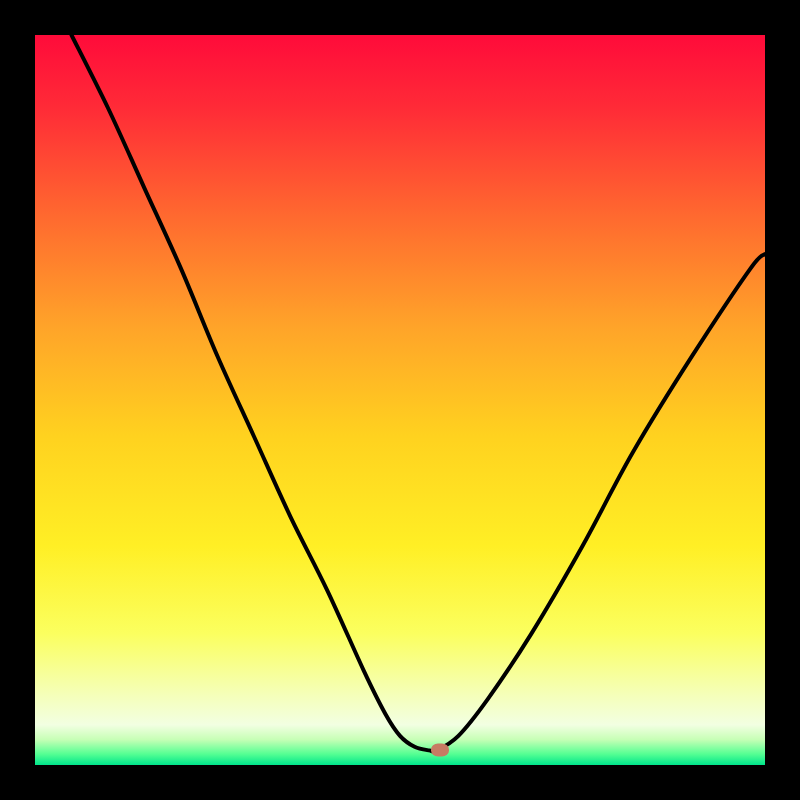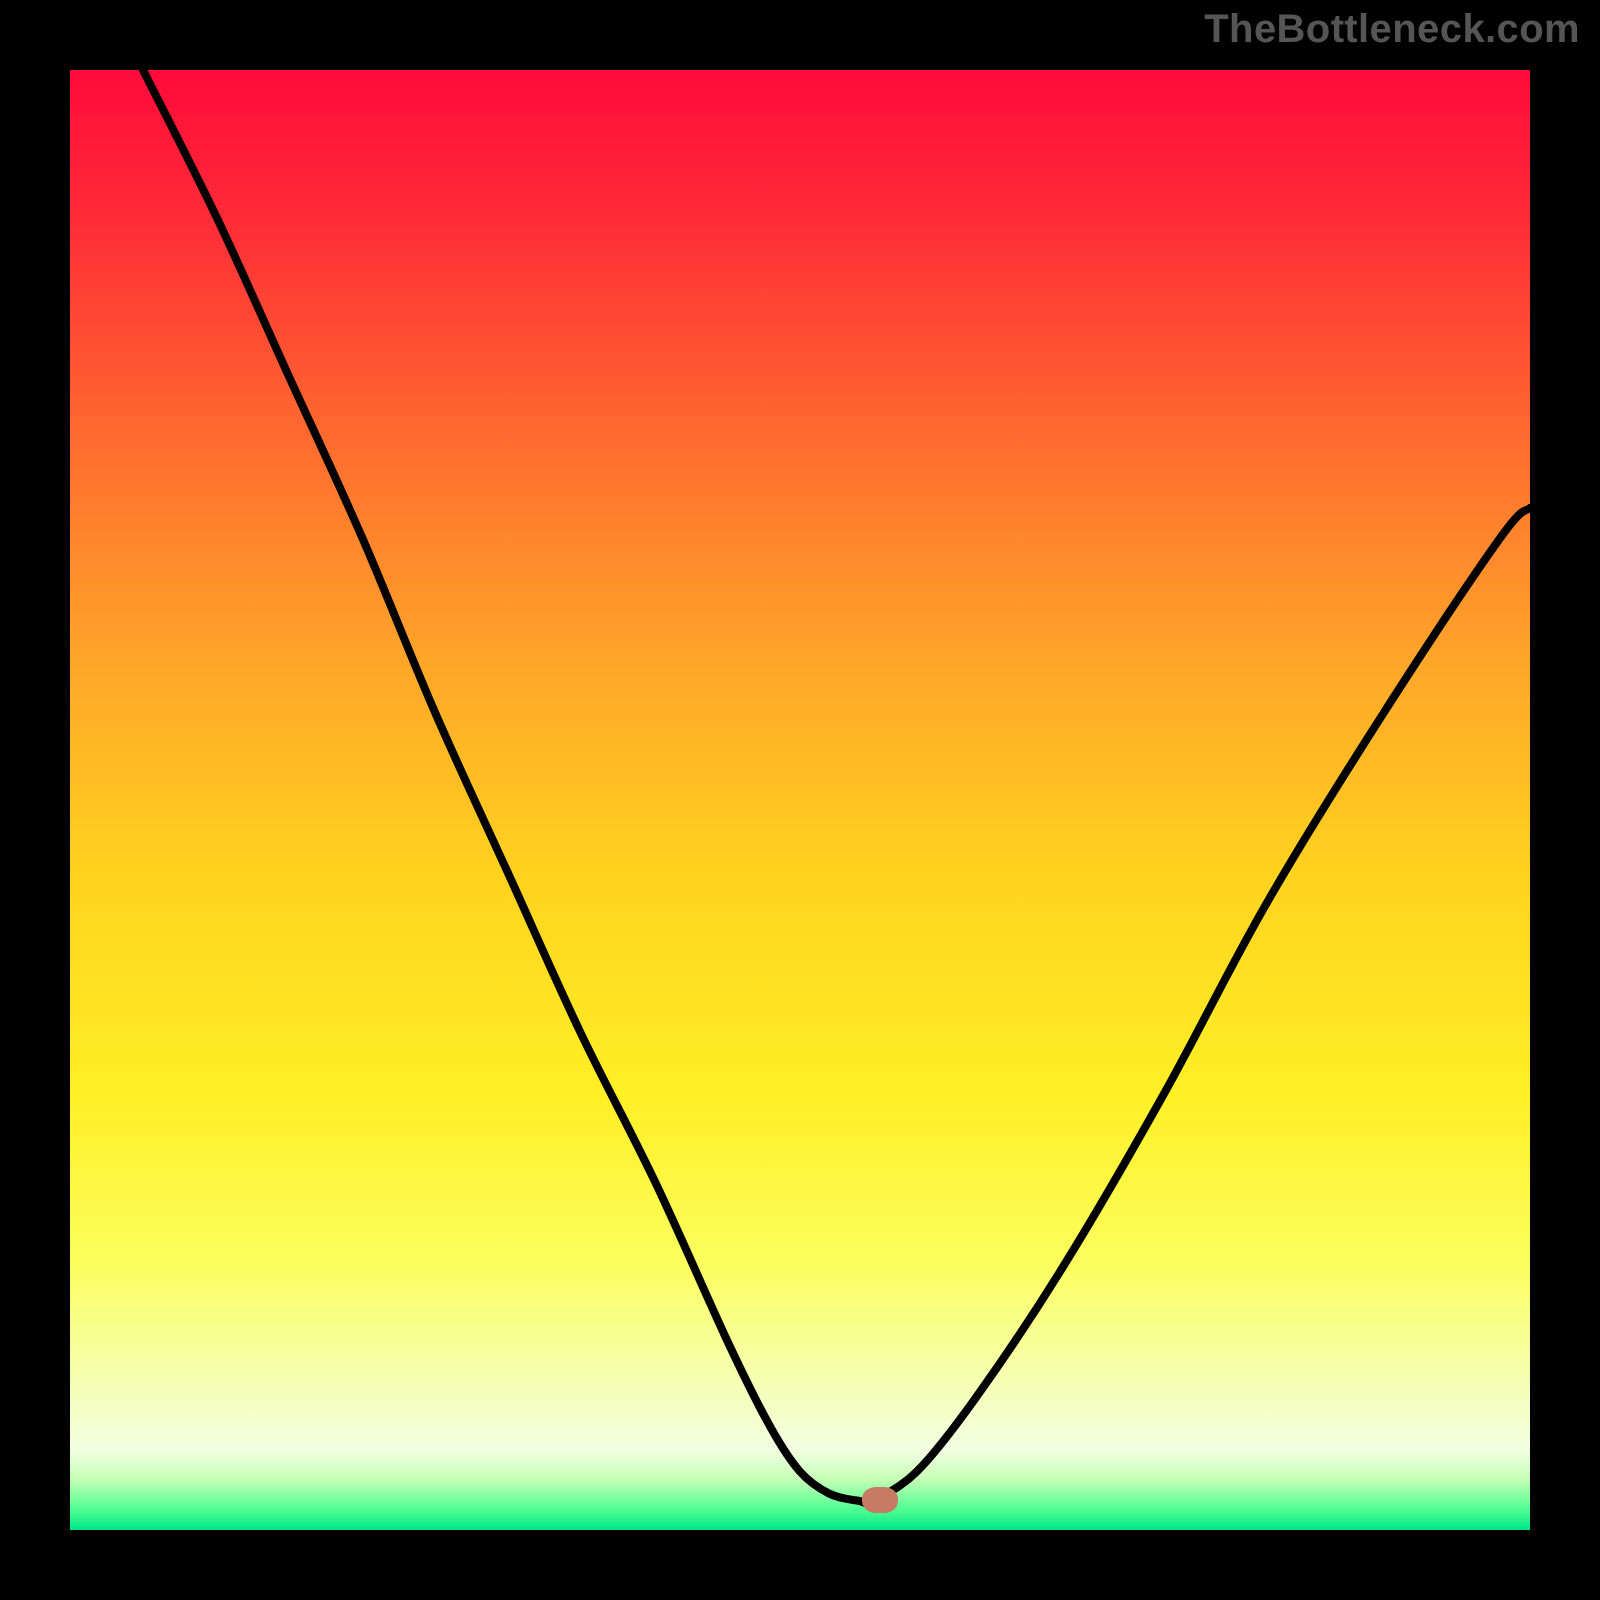--- a/index.html
+++ b/index.html
@@ -47,21 +47,20 @@
     height: 13px;
     background: #c77b63;
     border-radius: 7px / 6px;
     transform: translate(-50%, -50%);
     z-index: 3;
   }
 </style>
 </head>
 <body>
 <div class="container">
-  <div class="watermark">TheBottleneck.com</div>
   <div class="plot-area">
     <svg viewBox="0 0 730 730" preserveAspectRatio="none">
       <defs>
 
         <linearGradient id="bgGrad" x1="0" y1="0" x2="0" y2="1">
           <stop offset="0" stop-color="#ff0b3a"></stop>
           <stop offset="0.10" stop-color="#ff2b37"></stop>
           <stop offset="0.25" stop-color="#ff6a2f"></stop>
           <stop offset="0.40" stop-color="#ffa429"></stop>
           <stop offset="0.55" stop-color="#ffd21f"></stop>

